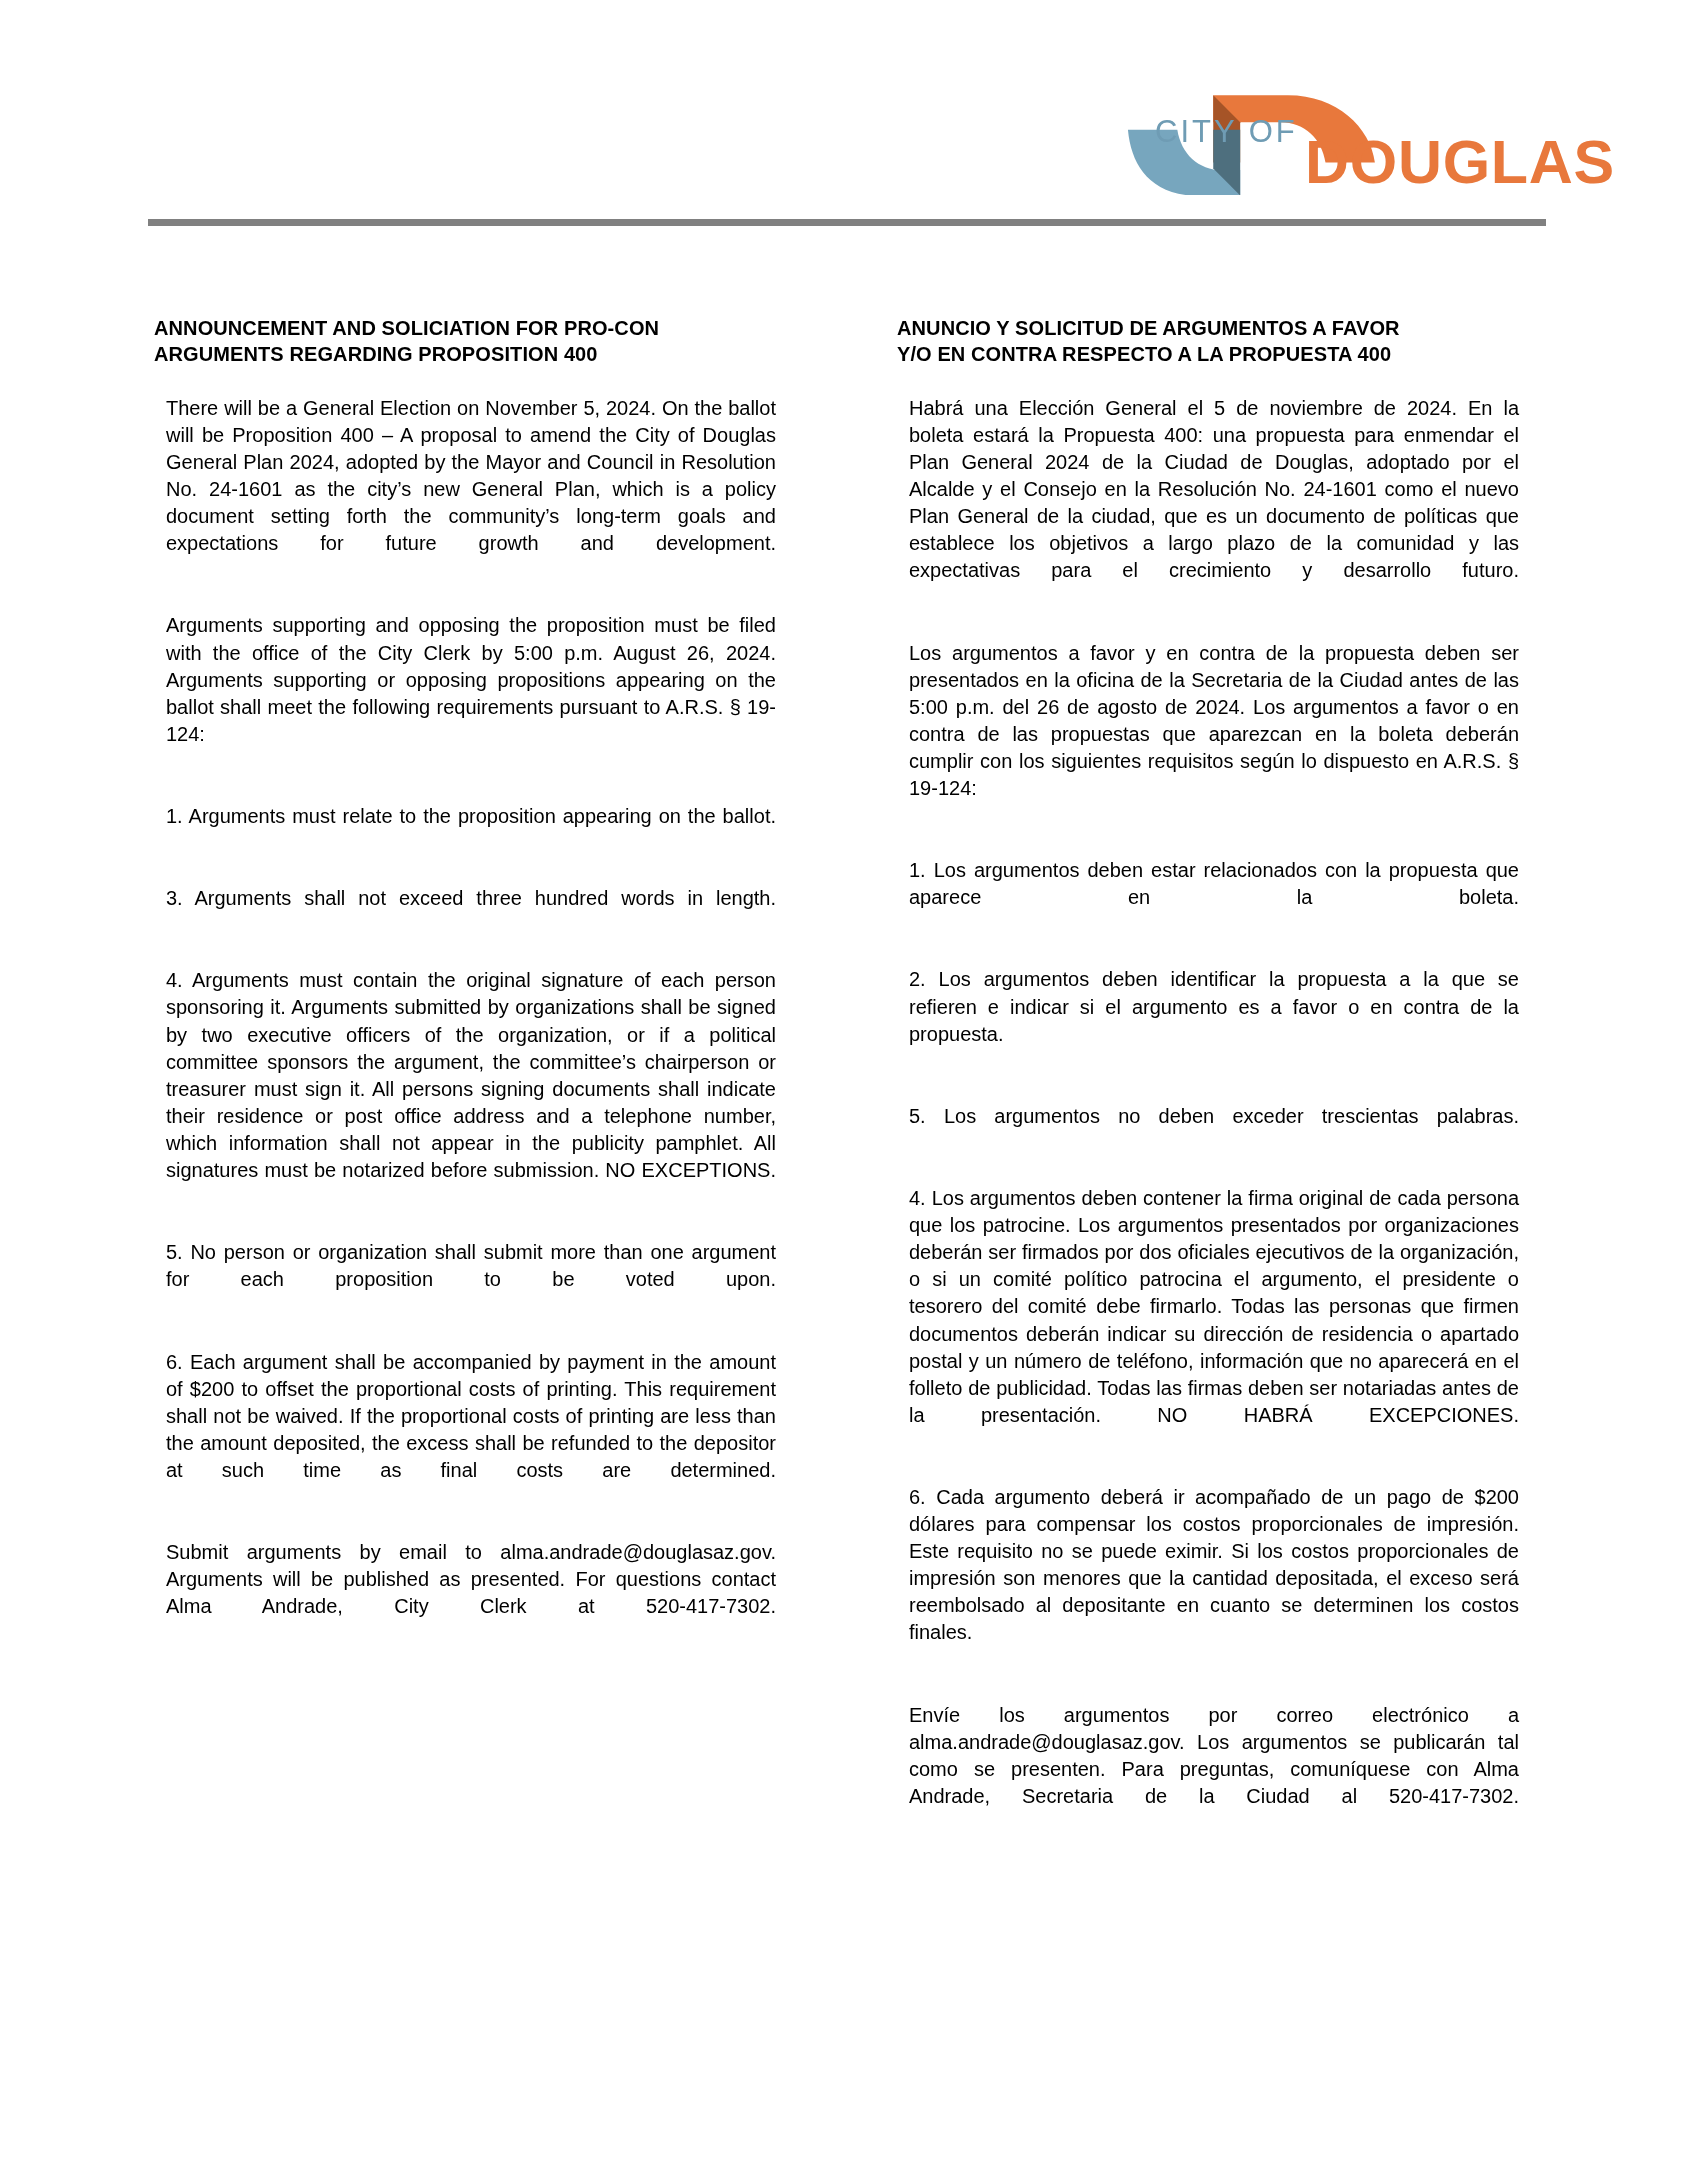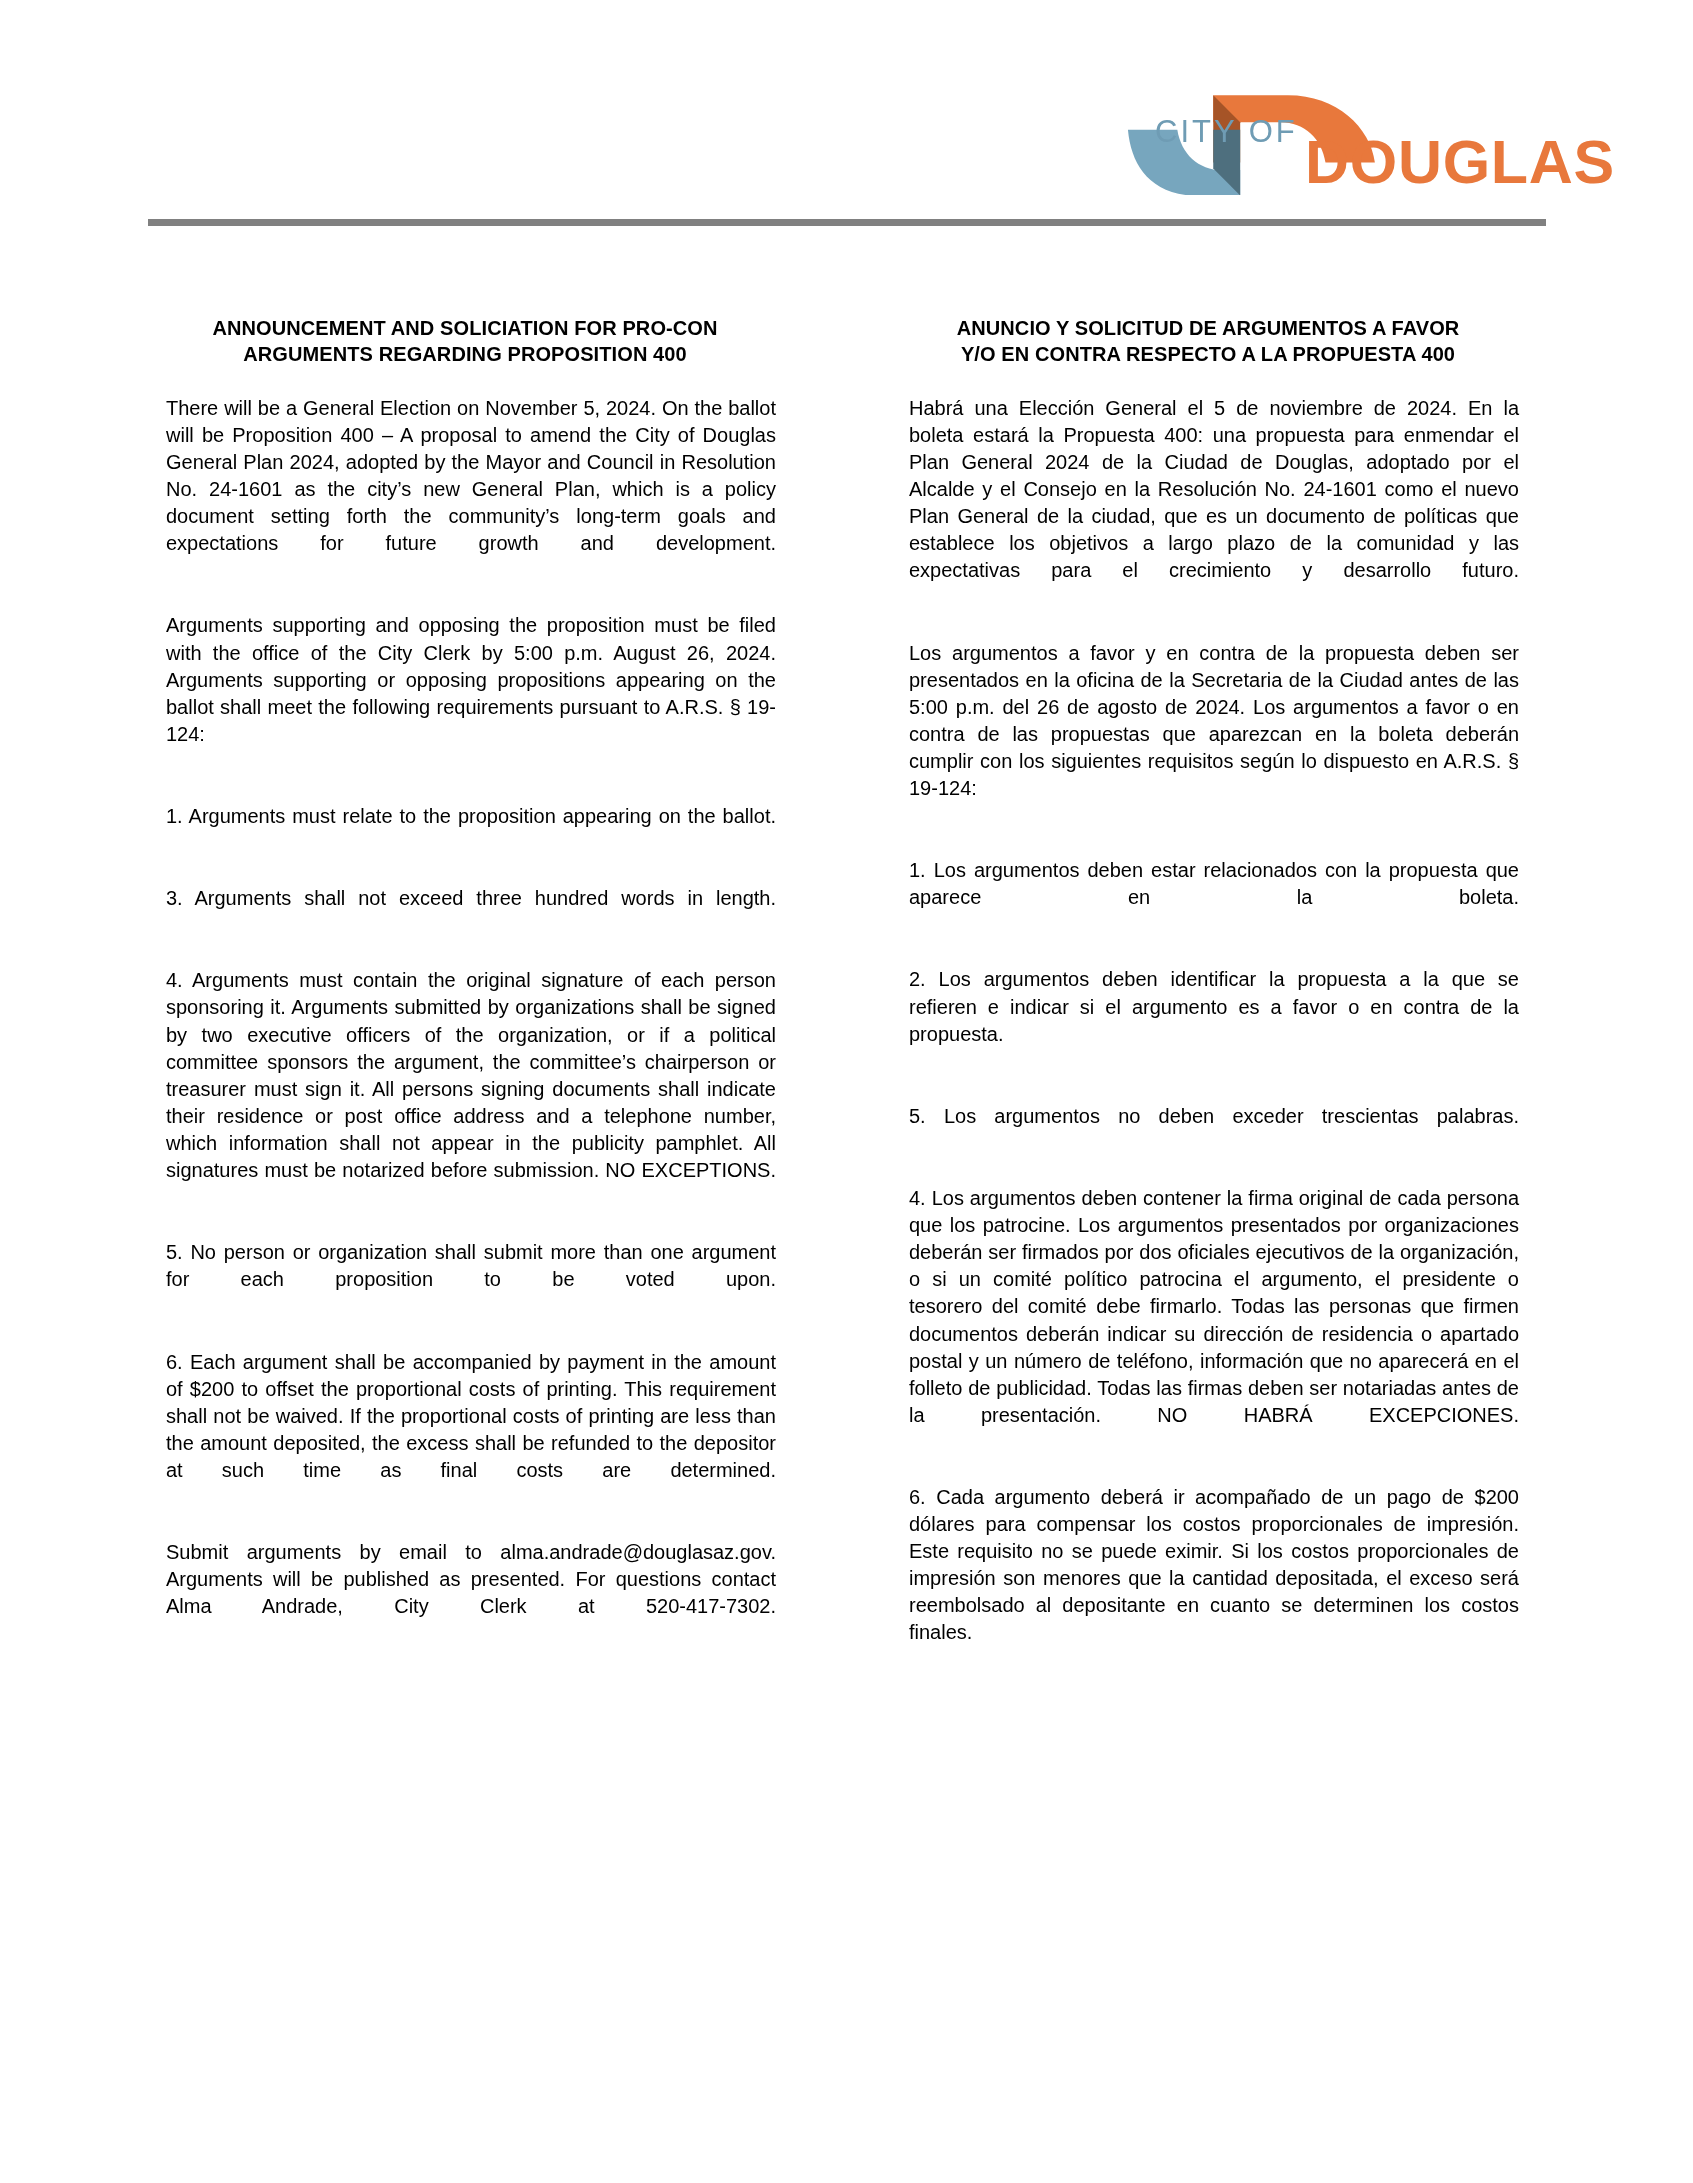--- a/index.html
+++ b/index.html
@@ -100,21 +100,20 @@
 
   .column-en {
     margin-left: 154px;
   }
 
   .column-es {
     margin-left: 121px;
   }
 
   .col-title {
-    text-align: center;
     font-size: 20px;
     font-weight: bold;
     line-height: 1.32;
     letter-spacing: 0.1px;
     margin: 0 0 27px 0;
     white-space: pre-line;
   }
 
   .para {
     font-size: 20px;
@@ -183,17 +182,18 @@
       <div class="col-title">ANUNCIO Y SOLICITUD DE ARGUMENTOS A FAVOR
 Y/O EN CONTRA RESPECTO  A LA PROPUESTA  400</div>
 
       <p class="para">Habrá una Elección General el 5 de noviembre de 2024. En la boleta estará la Propuesta 400: una propuesta para enmendar el Plan General 2024 de la Ciudad de Douglas, adoptado por el Alcalde y el Consejo en la Resolución No. 24-1601 como el nuevo Plan General de la ciudad, que es un documento de políticas que establece los objetivos a largo plazo de la comunidad y las expectativas para el crecimiento y desarrollo futuro.</p>
       <p class="para">Los argumentos a favor y en contra de la propuesta deben ser presentados en la oficina de la Secretaria de la Ciudad antes de las 5:00 p.m. del 26 de agosto de 2024. Los argumentos a favor o en contra de las propuestas que aparezcan en la boleta deberán cumplir con los siguientes requisitos según lo dispuesto en A.R.S. § 19-124:</p>
       <p class="para">1. Los argumentos deben estar relacionados con la propuesta que aparece en la boleta.</p>
       <p class="para">2. Los argumentos deben identificar la propuesta a la que se refieren e indicar si el argumento es a favor o en contra de la propuesta.</p>
       <p class="para">5. Los argumentos no deben exceder trescientas palabras.</p>
       <p class="para">4. Los argumentos deben contener la firma original de cada persona que los patrocine. Los argumentos presentados por organizaciones deberán ser firmados por dos oficiales ejecutivos de la organización, o si un comité político patrocina el argumento, el presidente o tesorero del comité debe firmarlo. Todas las personas que firmen documentos deberán indicar su dirección de residencia o apartado postal y un número de teléfono, información que no aparecerá en el folleto de publicidad. Todas las firmas deben ser notariadas antes de la presentación. NO HABRÁ EXCEPCIONES.</p>
       <p class="para">6. Cada argumento deberá ir acompañado de un pago de $200 dólares para compensar los costos proporcionales de impresión. Este requisito no se puede eximir. Si los costos proporcionales de impresión son menores que la cantidad depositada, el exceso será reembolsado al depositante en cuanto se determinen los costos finales.</p>
+      <p class="para">Envíe los argumentos por correo electrónico a alma.andrade@douglasaz.gov. Los argumentos se publicarán tal como se presenten. Para preguntas, comuníquese con Alma Andrade, Secretaria de la Ciudad al 520-417-7302.</p>
     </div>
 
   </div>
 </div>
 
 
 </body></html>

